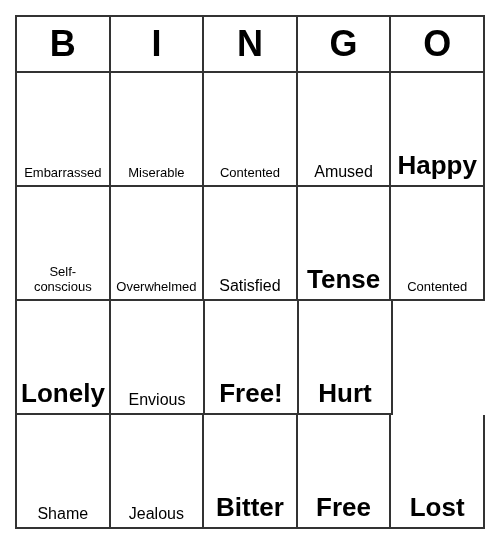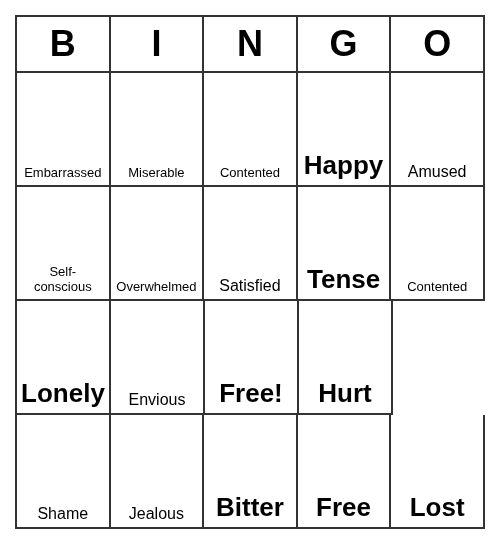--- a/index.html
+++ b/index.html
@@ -115,24 +115,24 @@
         <div class="bingo-cell">
           <span class="cell-text size-small">Embarrassed</span>
         </div>
         <div class="bingo-cell">
           <span class="cell-text size-small">Miserable</span>
         </div>
         <div class="bingo-cell">
           <span class="cell-text size-small">Contented</span>
         </div>
         <div class="bingo-cell">
-          <span class="cell-text size-large">Happy</span>
+          <span class="cell-text size-medium">Amused</span>
         </div>
         <div class="bingo-cell">
-          <span class="cell-text size-medium">Amused</span>
+          <span class="cell-text size-large">Happy</span>
         </div>
       </div>
       <div class="bingo-row">
         <div class="bingo-cell">
           <span class="cell-text size-small">Self-conscious</span>
         </div>
         <div class="bingo-cell">
           <span class="cell-text size-small">Overwhelmed</span>
         </div>
         <div class="bingo-cell">

